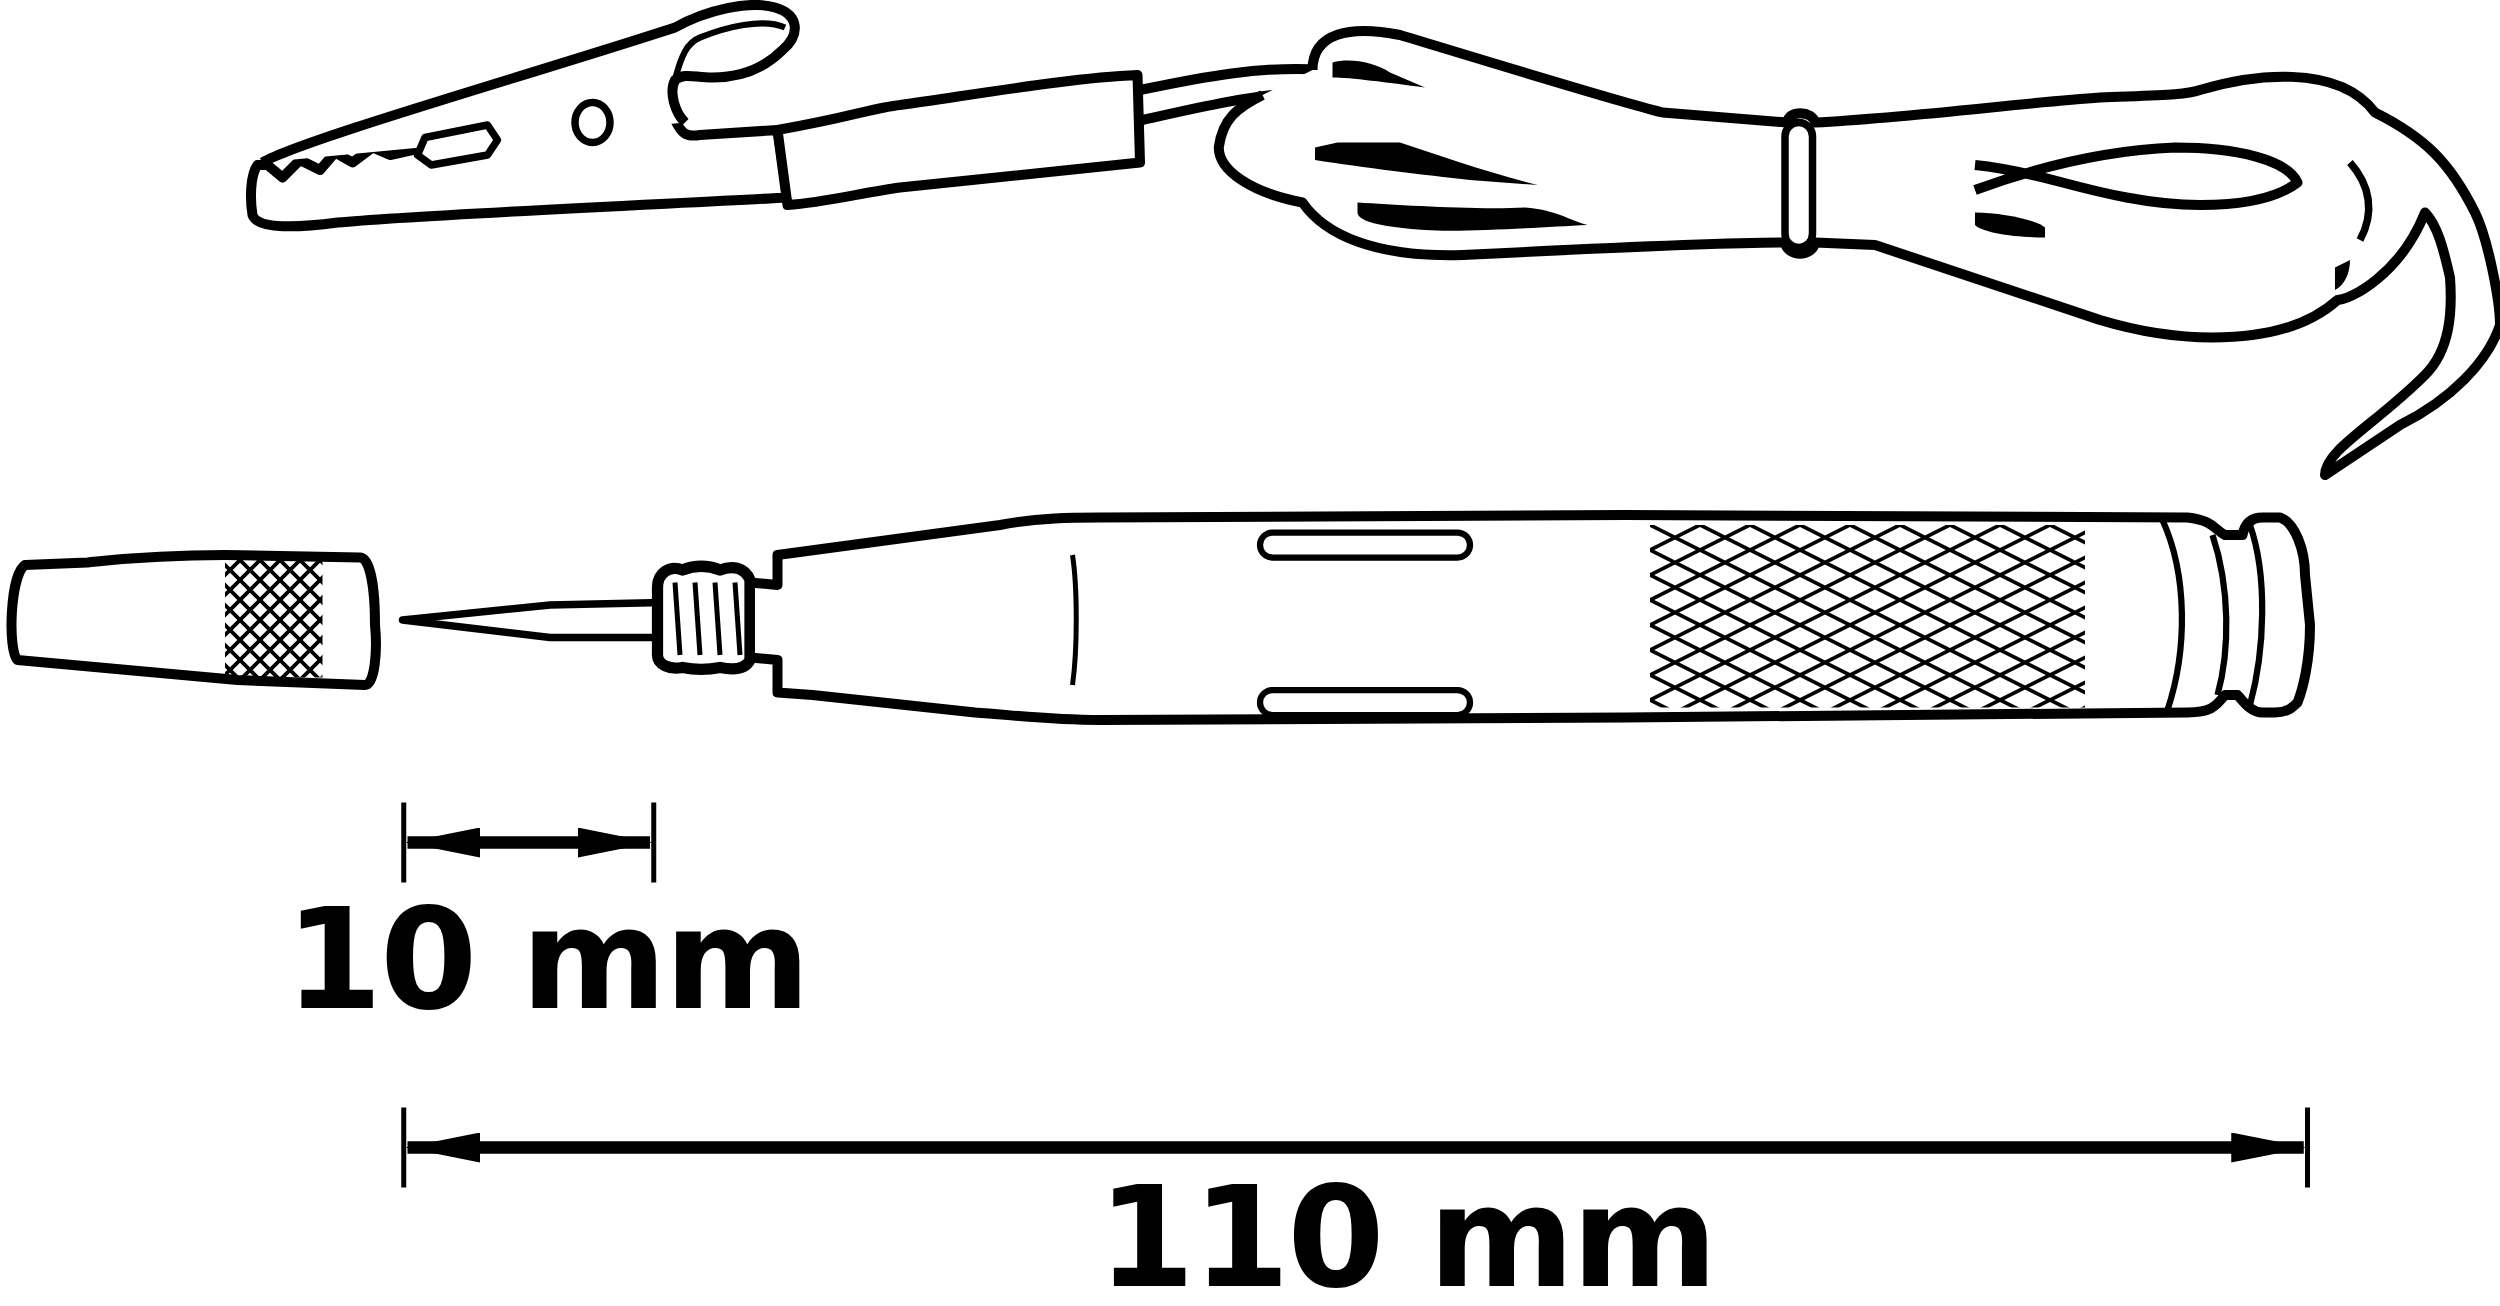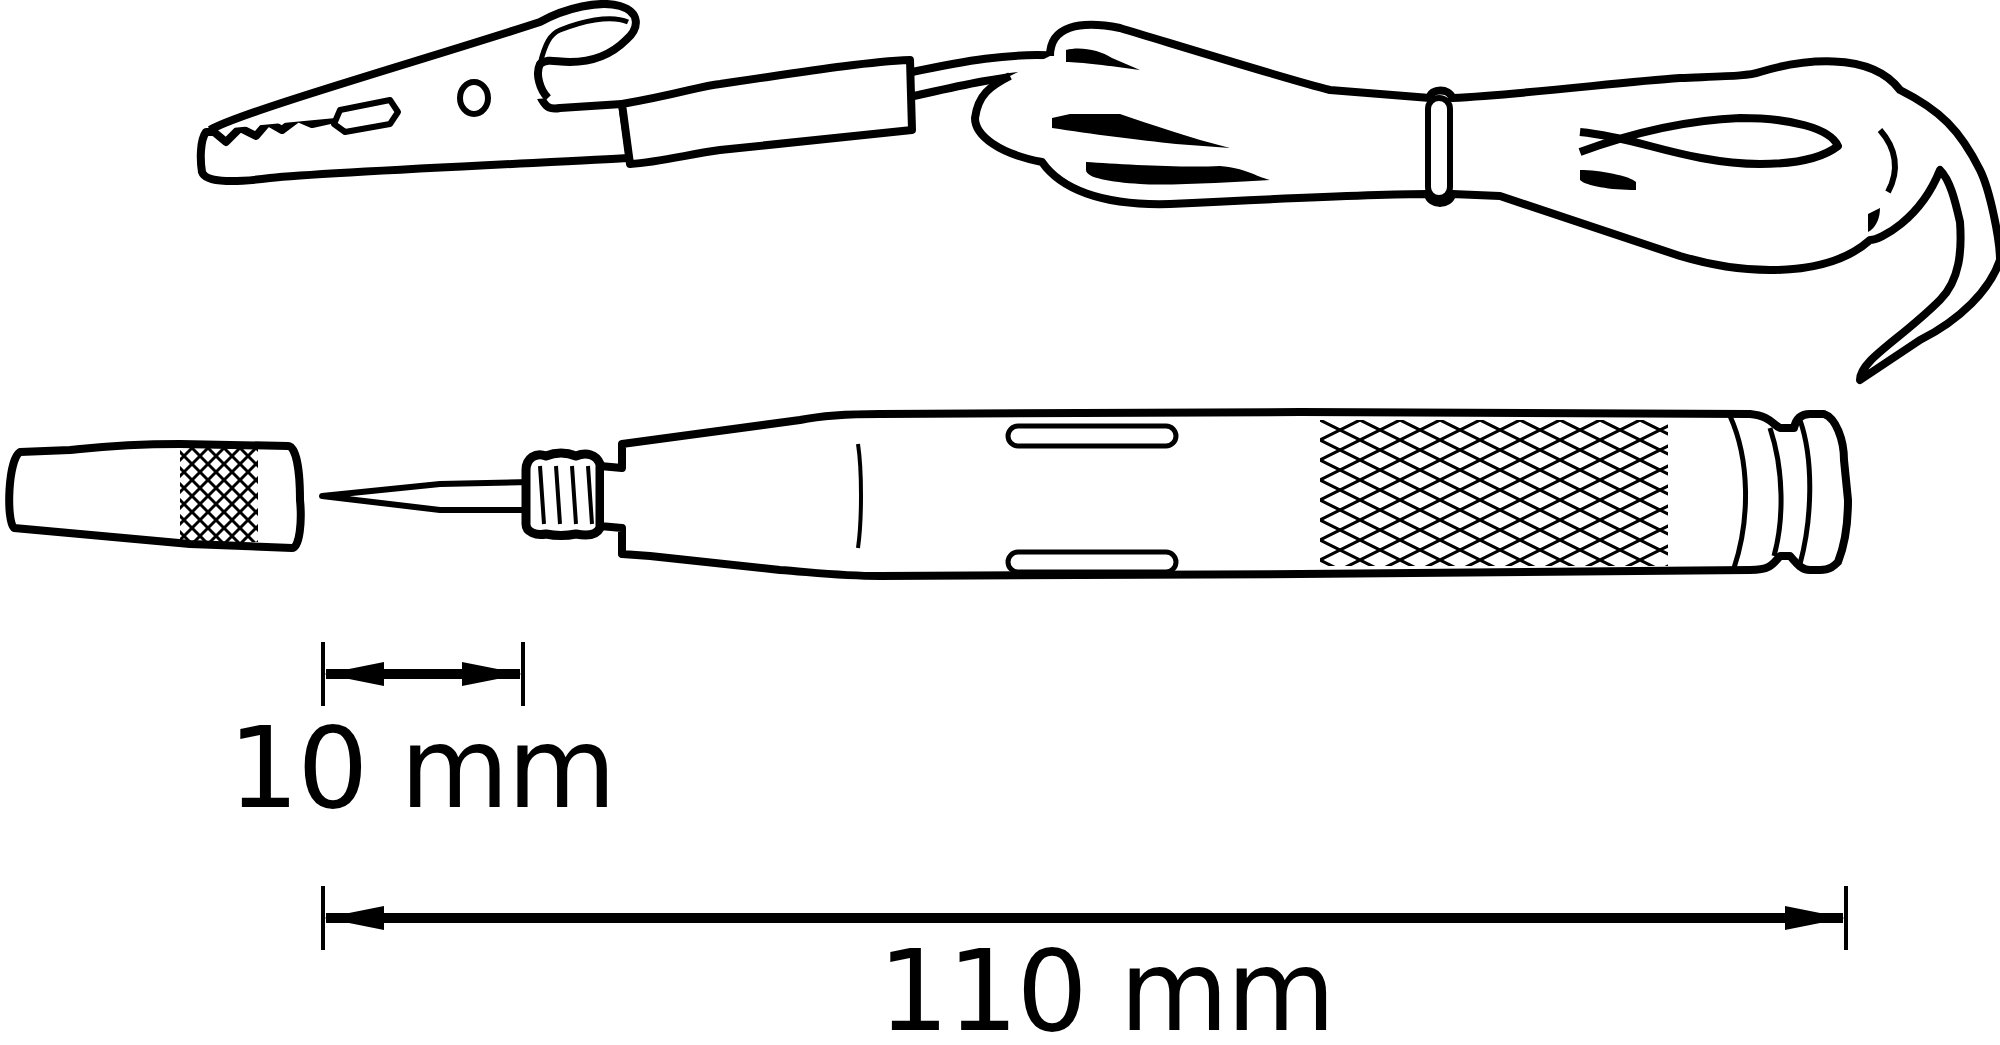--- a/index.html
+++ b/index.html
@@ -1,21 +1,21 @@
 <!DOCTYPE html>
 <html><head>
 <meta charset="utf-8">
 <style>
   html, body { margin: 0; padding: 0; background: #ffffff; }
   body { width: 2000px; height: 1045px; position: relative; overflow: hidden; }
   #drawing { position: absolute; left: 0; top: 0; width: 2000px; height: 1045px; }
   .lbl {
     position: absolute;
     font-family: "DejaVu Sans", "Liberation Sans", sans-serif;
-    font-weight: normal;
+    font-weight: bold;
     color: #000;
     line-height: 1;
     white-space: nowrap;
     letter-spacing: -2px;
   }
   #lbl-small { left: 228px; top: 712px; font-size: 112px; }
   #lbl-large { left: 878px; top: 935px; font-size: 112px; }
 </style>
 </head>
 <body>

